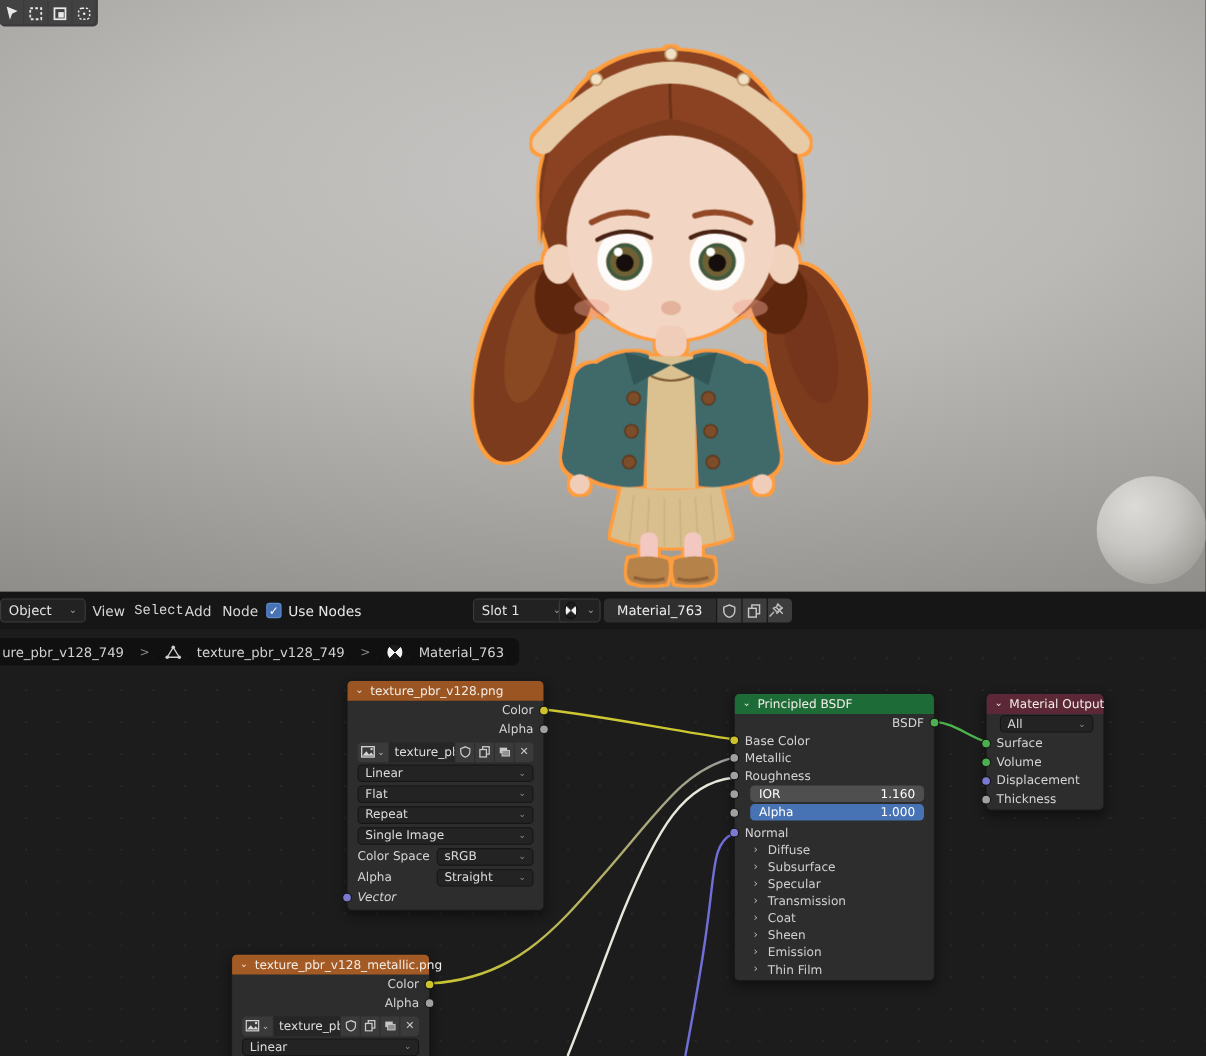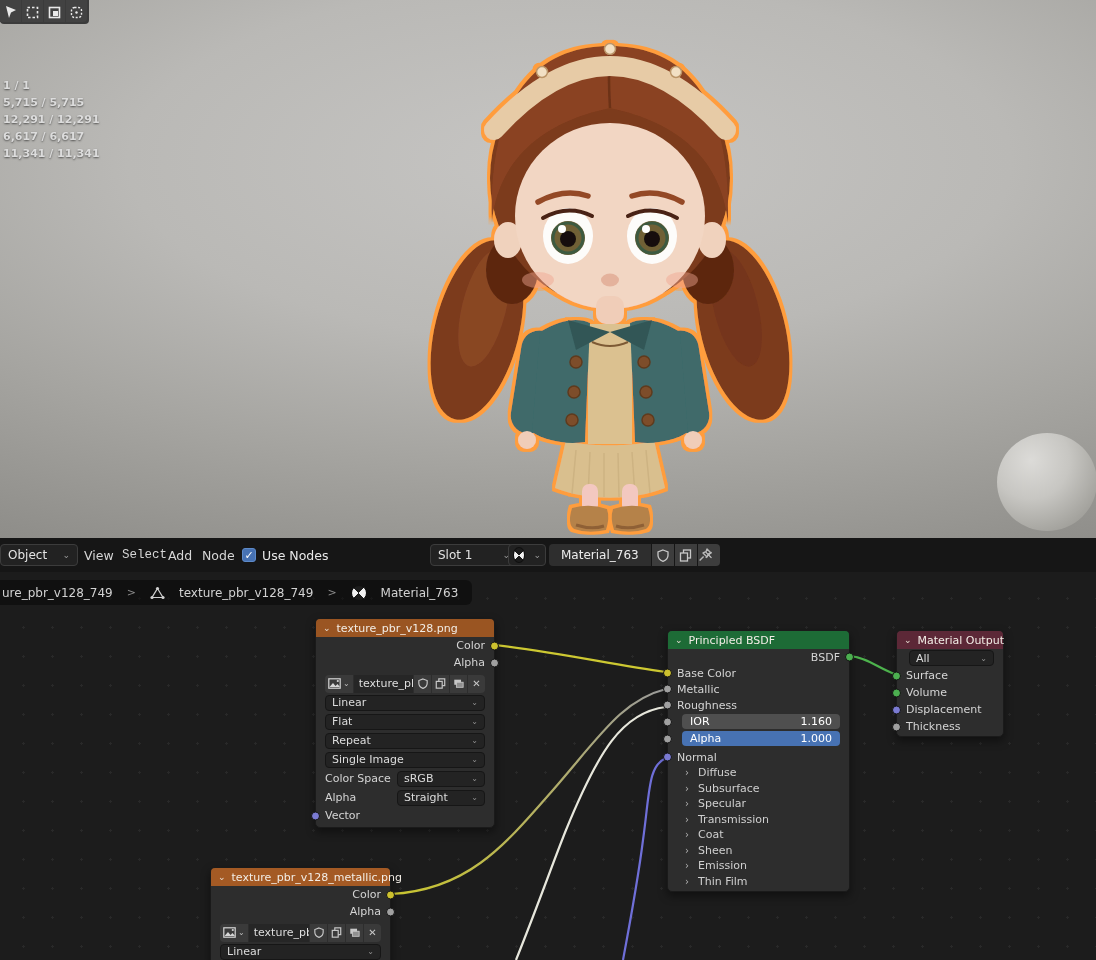--- a/index.html
+++ b/index.html
@@ -97,27 +97,20 @@
         </svg>
     </div>
     <div class="vtool">
       <svg width="13" height="13" viewBox="0 0 13 13">
           <rect x="1.5" y="1.5" width="10" height="10" rx="3" fill="none" stroke="#e9e9e9" stroke-width="1.4" stroke-dasharray="2 1.6"></rect>
           <circle cx="6.5" cy="6.5" r="1.2" fill="#e9e9e9"></circle>
         </svg>
     </div>
   </div>
 
-  <div id="overlay-stats" class="abs">
-    <div>1 / 1</div>
-    <div>5,715 / 5,715</div>
-    <div>12,291 / 12,291</div>
-    <div>6,617 / 6,617</div>
-    <div>11,341 / 11,341</div>
-  </div>
 
   <svg class="abs" style="left:420px;top:18px;" width="380" height="520" viewBox="0 0 380 520">
     <defs>
       <filter id="selout" x="-8%" y="-4%" width="116%" height="108%">
         <feMorphology operator="dilate" radius="2.6" in="SourceAlpha" result="d"></feMorphology>
         <feFlood flood-color="#ff9d3c"></feFlood>
         <feComposite in2="d" operator="in" result="o"></feComposite>
         <feMerge>
             <feMergeNode in="o"></feMergeNode>
             <feMergeNode in="SourceGraphic"></feMergeNode>
@@ -384,21 +377,21 @@
         <span class="cv">⌄</span>
       </div>
     </div>
     <div class="row prow" style="height:19px;">
       <span class="plabel">Alpha</span>
       <div class="pill">
         <span>Straight</span>
         <span class="cv">⌄</span>
       </div>
     </div>
-    <div class="row" style="height:17px;">
+    <div class="row" style="height:17px;font-style:italic;">
       <span class="sock l" style="background:#7a7ad2;"></span>
       <span>Vector</span>
     </div>
   </div>
 
   <div class="node" style="left:667px;top:58px;width:183px;height:262px;">
     <div class="nh" style="background:#1d6b36;">
       <span class="cv">⌄</span>
       <span>Principled BSDF</span>
     </div>

